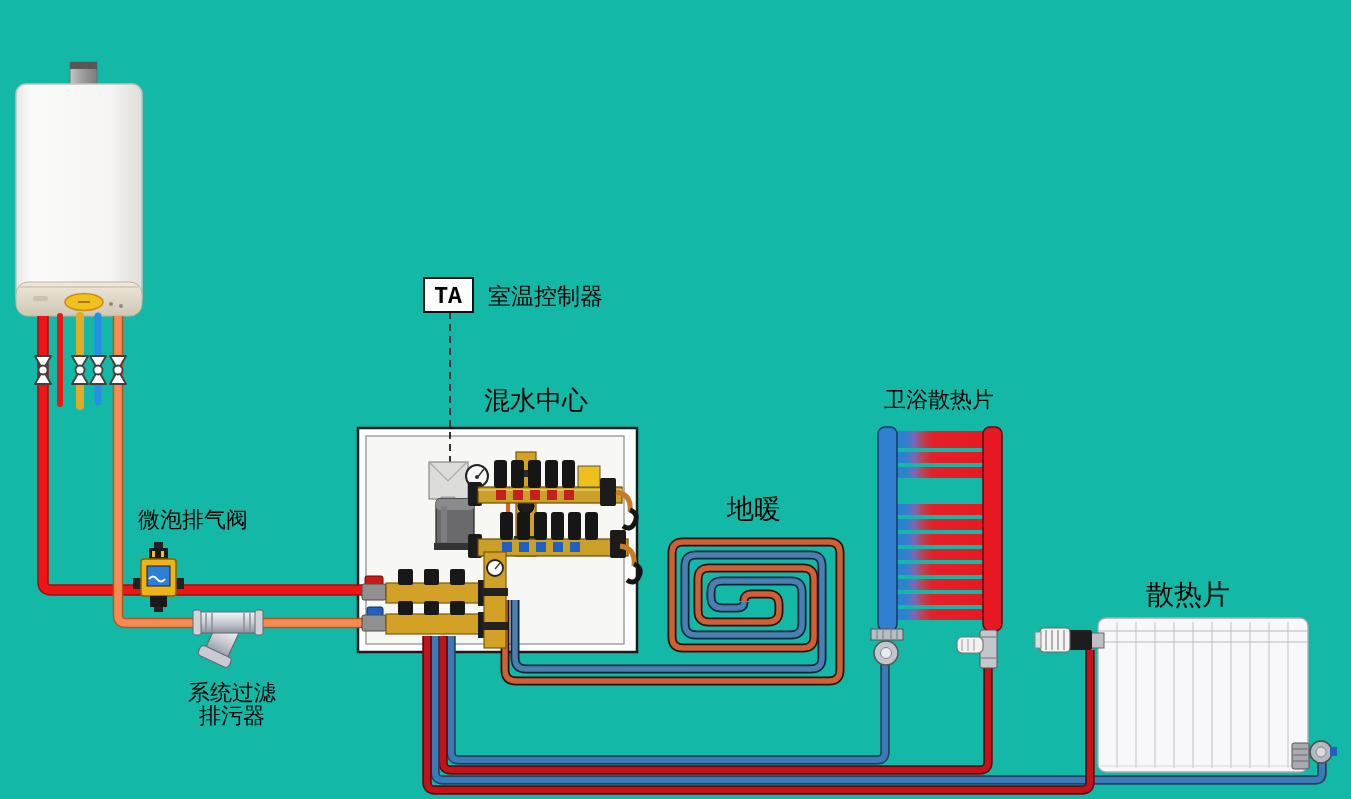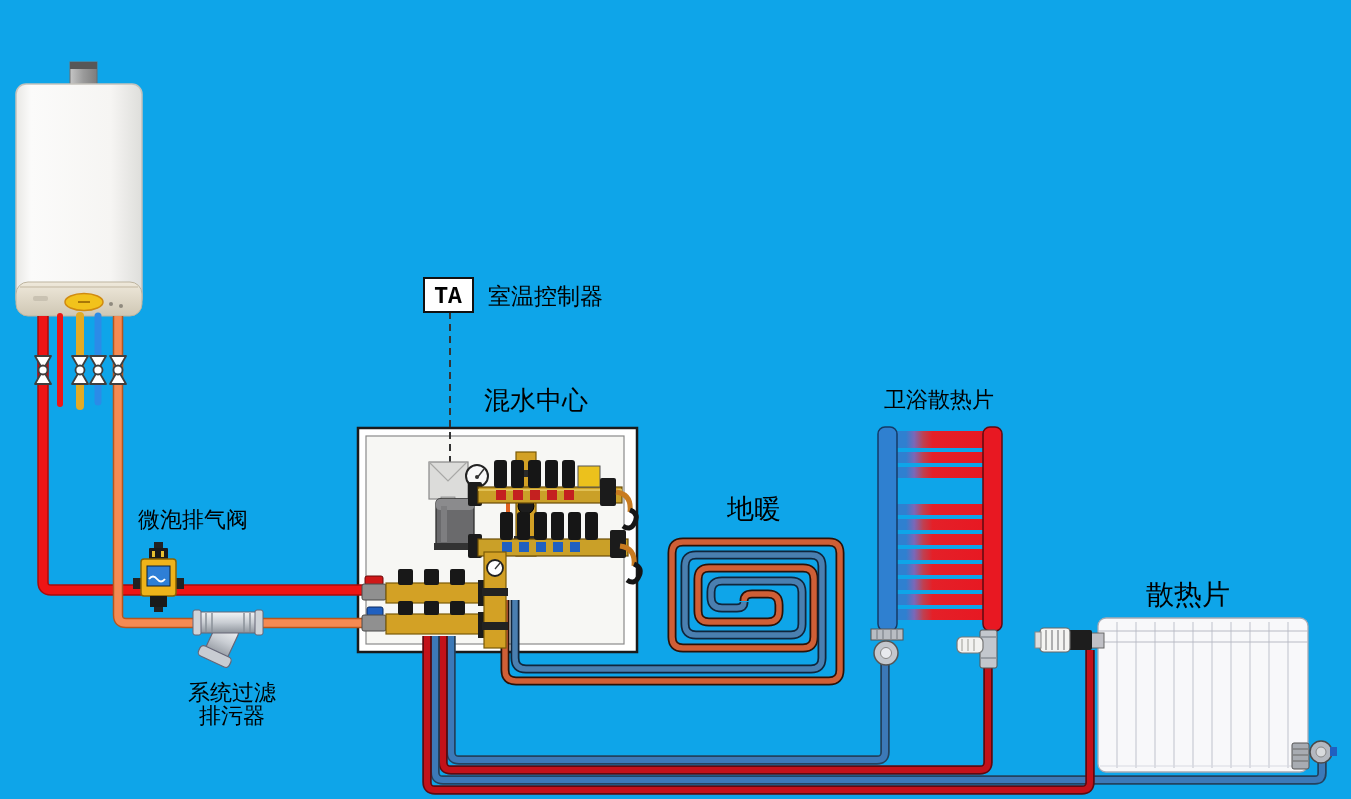--- a/index.html
+++ b/index.html
@@ -1,16 +1,16 @@
 <!DOCTYPE html>
 <html><head>
 <meta charset="utf-8">
 <style>
   html,body{margin:0;padding:0;background:#ffffff;}
-  .stage{position:relative;width:1351px;height:799px;background:#0ea5e9;overflow:hidden;
+  .stage{position:relative;width:1351px;height:799px;background:#14b8a6;overflow:hidden;
          font-family:"Liberation Sans","DejaVu Sans",sans-serif;}
   svg{position:absolute;left:0;top:0;}
   text.lbl{fill:#000;font-family:"Liberation Sans","DejaVu Sans",sans-serif;}
   text.lbl-22{font-size:22px;}
   text.lbl-23{font-size:23px;}
   text.lbl-26{font-size:26px;}
   text.lbl-27{font-size:27px;}
   text.lbl-28{font-size:28px;}
   text.ta-text{fill:#000;font-family:"Liberation Mono","DejaVu Sans Mono",monospace;
                font-size:23px;font-weight:bold;}

